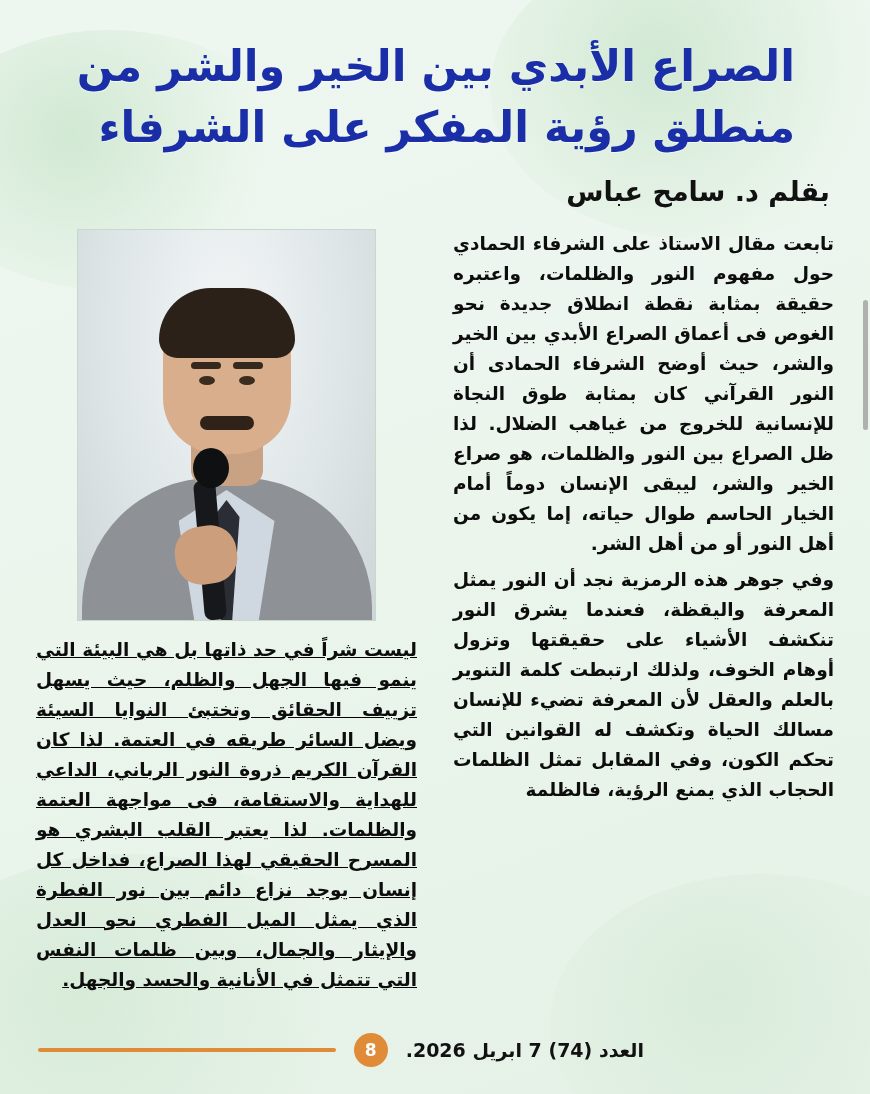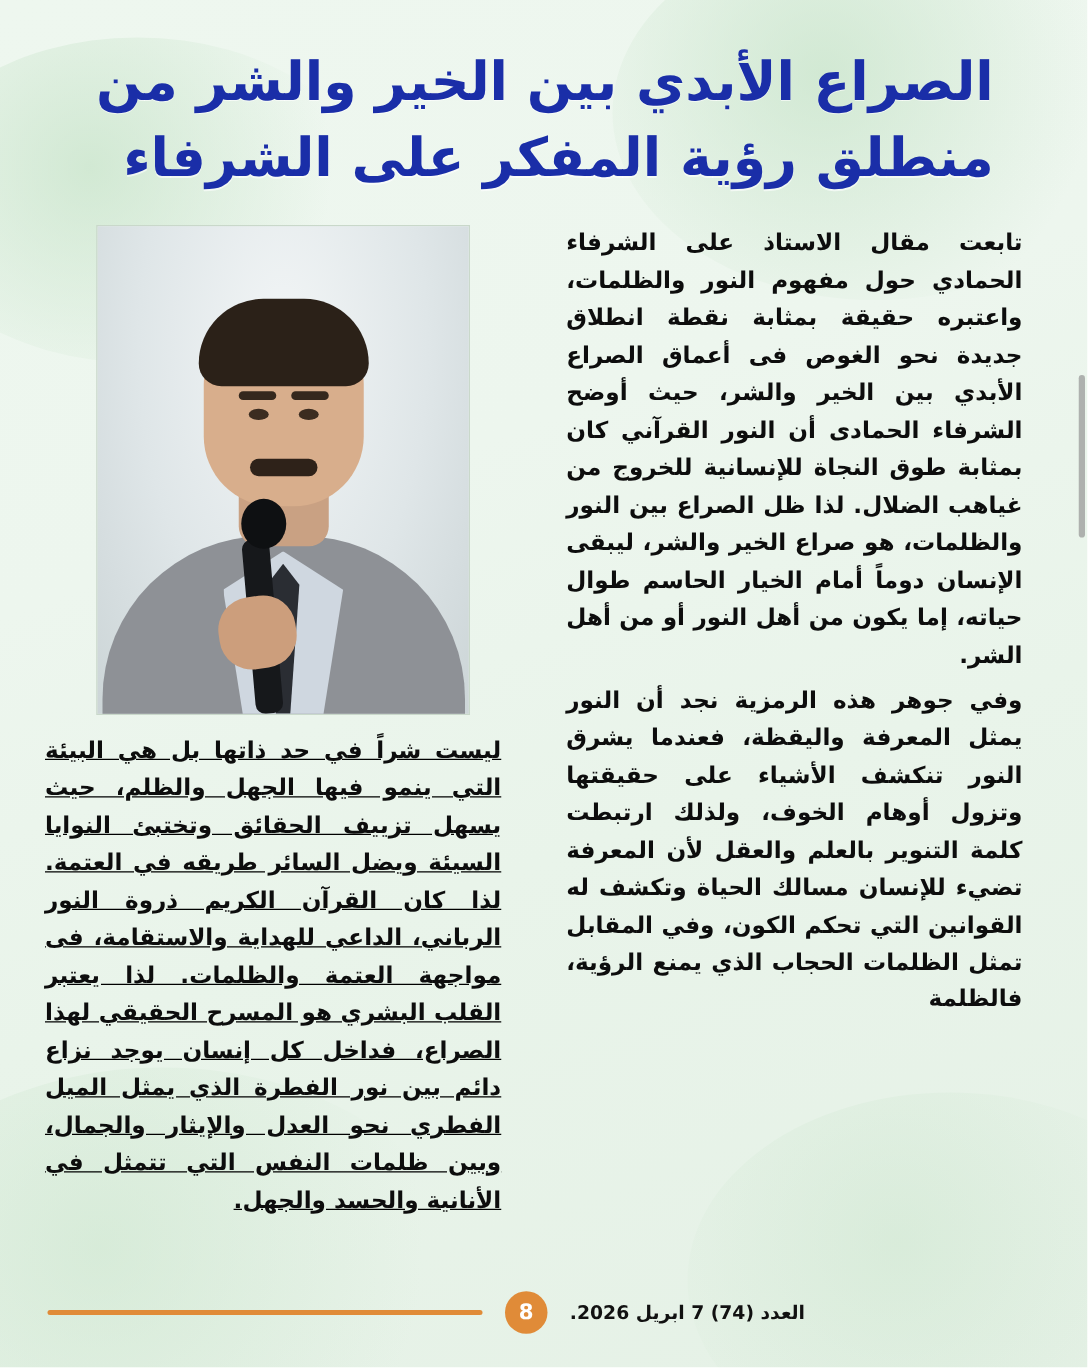--- a/index.html
+++ b/index.html
@@ -79,21 +79,21 @@
     text-decoration: underline;
   }
   .article-text {
     font-family: "DejaVu Sans", sans-serif;
     font-weight: bold;
     font-size: 18.5px;
     line-height: 1.62;
     color: #0d0d0d;
     text-align: justify;
     text-align-last: right;
-    margin: 0 16px 6px 0;
+    margin: 0 0 6px 0;
     direction: rtl;
   }
   .photo-wrap {
     width: 100%;
     margin-bottom: 14px;
   }
   .photo {
     position: relative;
     width: 297px;
     height: 390px;
@@ -239,21 +239,21 @@
     height: 52px;
     display: flex;
     align-items: center;
     padding: 0 36px;
     box-sizing: border-box;
     direction: rtl;
   }
   .issue-line {
     font-family: "DejaVu Sans", sans-serif;
     font-weight: bold;
-    font-size: 15px;
+    font-size: 19px;
     color: #111;
     white-space: nowrap;
     margin-right: 190px;
   }
   .page-badge {
     width: 34px;
     height: 34px;
     border-radius: 50%;
     background: #e08b38;
     color: #ffffff;
@@ -288,20 +288,21 @@
 <body>
 
 <div class="page">
   <div class="bg-wash w1"></div>
   <div class="bg-wash w2"></div>
   <div class="bg-wash w3"></div>
   <div class="bg-wash w4"></div>
 
   <div class="title-block">
     <h1 class="headline">الصراع الأبدي بين الخير والشر من منطلق رؤية المفكر على الشرفاء</h1>
+    <div class="byline">بقلم د. سامح عباس</div>
   </div>
 
   <div class="content">
     <div class="col col-right">
       <p class="article-text">تابعت مقال الاستاذ على الشرفاء الحمادي حول مفهوم النور والظلمات، واعتبره حقيقة بمثابة نقطة انطلاق جديدة نحو الغوص فى أعماق الصراع الأبدي بين الخير والشر، حيث أوضح الشرفاء الحمادى أن النور القرآني كان بمثابة طوق النجاة للإنسانية للخروج من غياهب الضلال. لذا ظل الصراع بين النور والظلمات، هو صراع الخير والشر، ليبقى الإنسان دوماً أمام الخيار الحاسم طوال حياته، إما يكون من أهل النور أو من أهل الشر.</p>
       <p class="article-text">وفي جوهر هذه الرمزية نجد أن النور يمثل المعرفة واليقظة، فعندما يشرق النور تنكشف الأشياء على حقيقتها وتزول أوهام الخوف، ولذلك ارتبطت كلمة التنوير بالعلم والعقل لأن المعرفة تضيء للإنسان مسالك الحياة وتكشف له القوانين التي تحكم الكون، وفي المقابل تمثل الظلمات الحجاب الذي يمنع الرؤية، فالظلمة</p>
     </div>
     <div class="col col-left">
       <div class="photo-wrap">
         <div class="photo">

